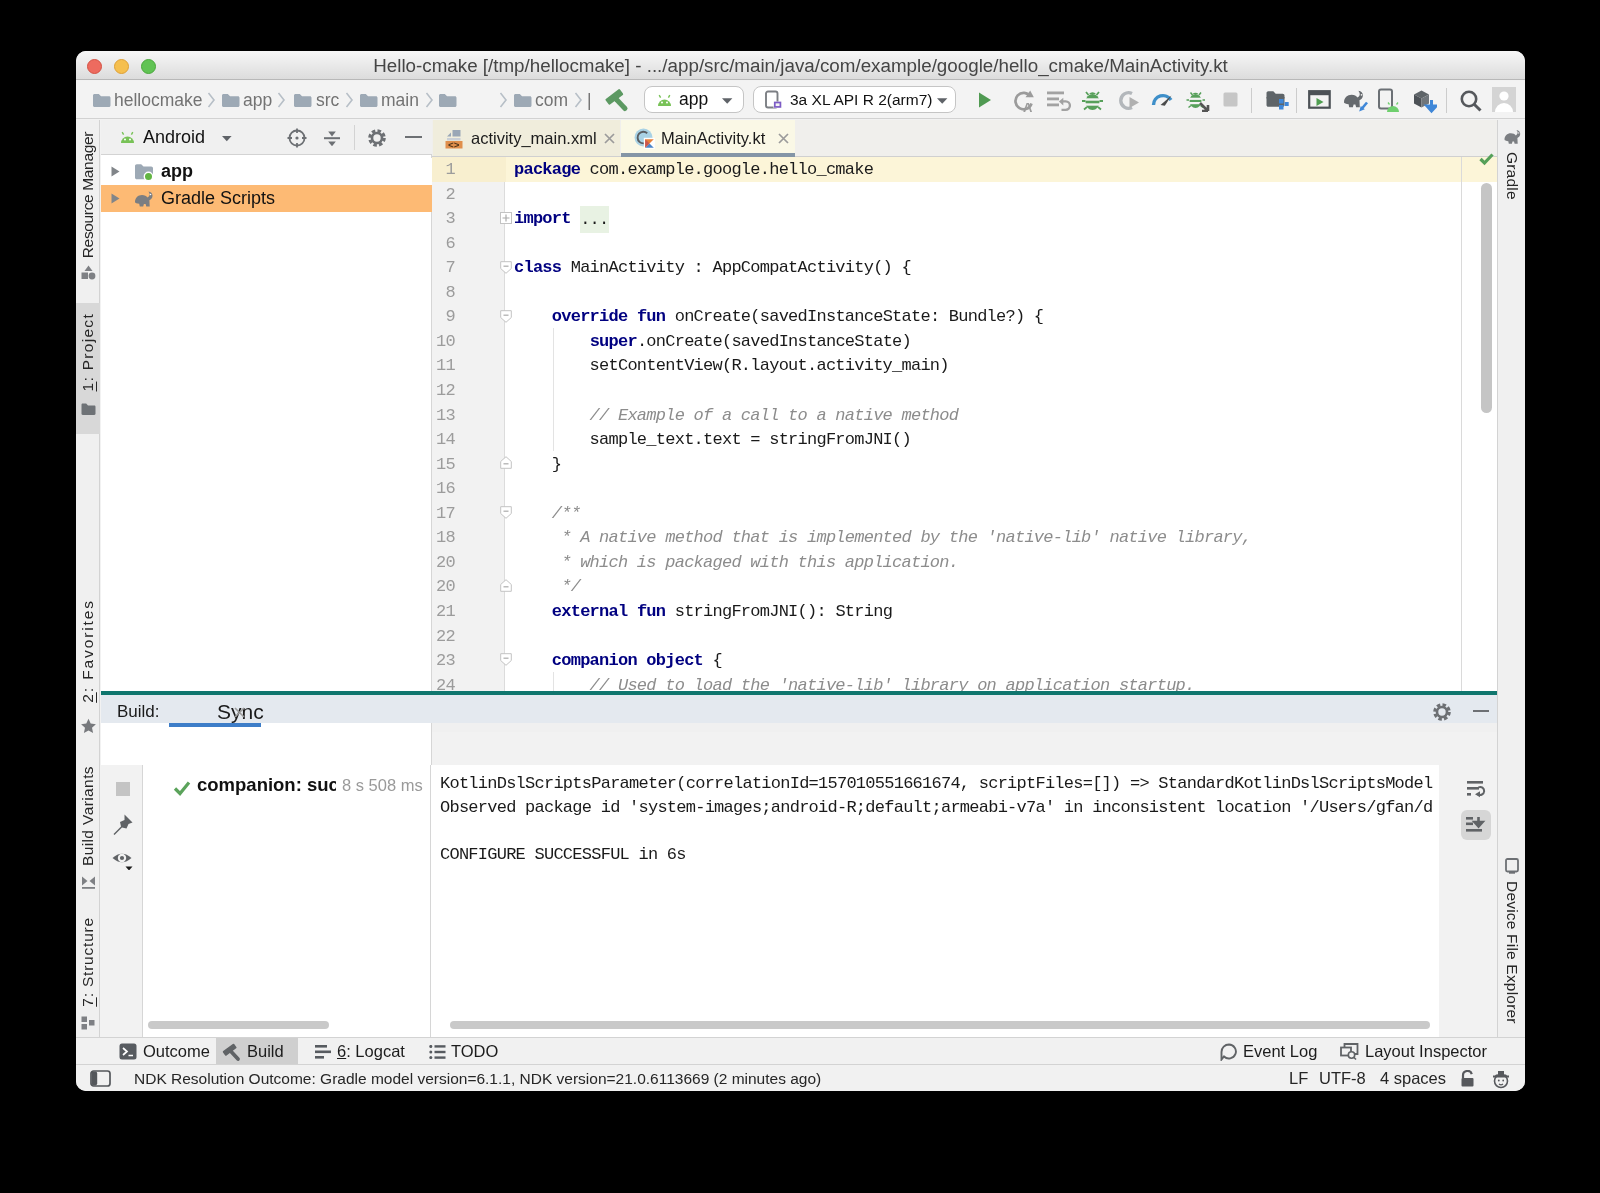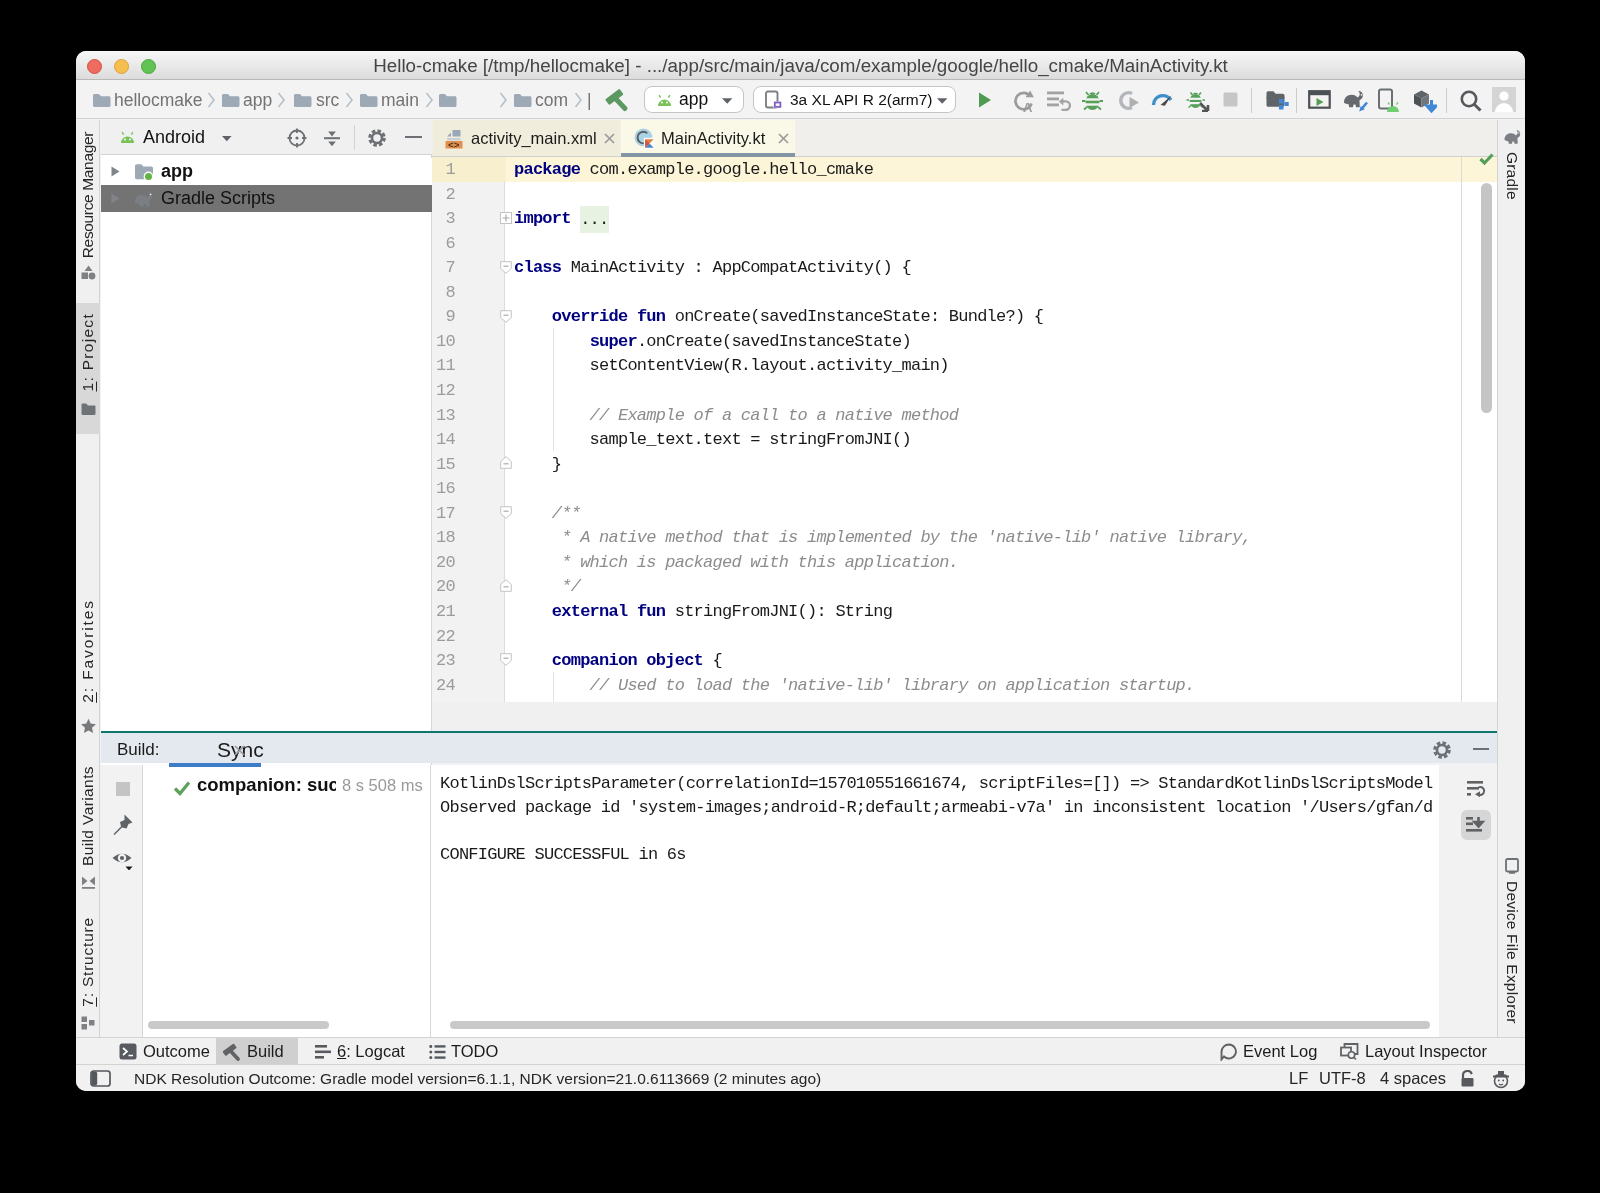--- a/index.html
+++ b/index.html
@@ -31,21 +31,21 @@
 .editor { position:absolute; left:356px; top:106px; width:1065px; height:545px; background:#fff; overflow:hidden; }
 .gutter { position:absolute; left:0; top:0; width:73px; height:545px; background:#f2f2f2; border-right:1px solid #dcdcdc; }
 .row { position:absolute; left:0; width:1065px; height:25px; line-height:25px; white-space:pre; font-family:"Liberation Mono",monospace; font-size:17px; letter-spacing:-0.75px; color:#1a1a1a; }
 .num { position:absolute; width:23px; text-align:right; height:25px; line-height:25px; font-family:"Liberation Mono",monospace; font-size:17px; letter-spacing:-0.75px; color:#9c9c9c; }
 .kw { color:#000080; font-weight:bold; }
 .cmt { color:#8c8c8c; font-style:italic; }
 .grayband { position:absolute; left:356px; top:651px; width:1065px; height:30px; background:#f0f0f0; }
 
 .stripeR { position:absolute; left:1421px; top:69px; width:28px; height:917px; background:#f0f0f0; border-left:1px solid #d3d3d3; }
 
-.bheader { position:absolute; left:25px; top:680px; width:1396px; height:32px; background:#e4e9ef; border-top:2px solid #0f766e; }
+.bheader { position:absolute; left:25px; top:640px; width:1396px; height:32px; background:#e4e9ef; border-top:4px solid #0f766e; }
 .bcontent { position:absolute; left:25px; top:714px; width:1396px; height:272px; background:#fff; }
 
 .btoolbar { position:absolute; left:0; top:986px; width:1449px; height:27px; background:#f1f1f1; border-top:1px solid #d3d3d3; }
 .bt { position:absolute; top:0; height:27px; line-height:27px; font-size:16.5px; color:#1c1c1c; }
 
 .statusbar { position:absolute; left:0; top:1013px; width:1449px; height:27px; background:#f1f1f1; border-top:1px solid #d3d3d3; font-size:17px; color:#262626; }
 </style>
 </head>
 <body>
 <div class="win">
@@ -368,21 +368,21 @@
           </svg>
         </div>
       <div class="a" style="left:33px;top:5px;">
           <svg width="20" height="18" viewBox="0 0 20 18">
             <path d="M1 3 C1 2 1.8 1.2 2.8 1.2 h4.4 l2.3 2.4 h7.7 c1 0 1.8 0.8 1.8 1.8 v9 c0 1-0.8 1.8-1.8 1.8 h-14.4 c-1 0-1.8-0.8-1.8-1.8 z" fill="#9da9b5"></path>
             <circle cx="14.5" cy="13.5" r="4.2" fill="#62b543" stroke="#fff" stroke-width="1.4"></circle>
           </svg>
         </div>
       <div class="a" style="left:60px;top:0;height:27px;line-height:27px;font-size:18px;font-weight:bold;color:#111;">app</div>
     </div>
-    <div class="a" style="left:0;top:65px;width:331px;height:27px;background:#737373;">
+    <div class="a" style="left:0;top:65px;width:331px;height:27px;background:#fdba74;">
       <div class="a" style="left:9px;top:7px;">
           <svg width="11" height="13">
             <path d="M1.5 1.5 l8 5 -8 5 z" fill="#818589"></path>
           </svg>
         </div>
       <div class="a" style="left:32px;top:4px;">
           <svg width="22" height="19" viewBox="0 0 22 19">
             <path d="M2 13 c0-4.2 3-7 7-7 c2.6 0 4.4 1 5.6 2.6 c1.3-0.8 2.2-2.1 2-3.8 c-0.2-1.2-1.3-2.2-1.1-2.4 c2.4 0.2 3.9 1.9 4 4.1 c0.1 2.4-1.5 3.9-3.1 4.7 l0.3 6.4 h-3.4 l-0.7-2.6 h-1.7 l-0.7 2.6 h-3.4 l-0.6-2.8 c-2.2-0.3-4.2-0.7-4.2-1.8 z" fill="#7b7e82"></path>
             <circle cx="17.5" cy="5.5" r="0.8" fill="#fff"></circle>
           </svg>

